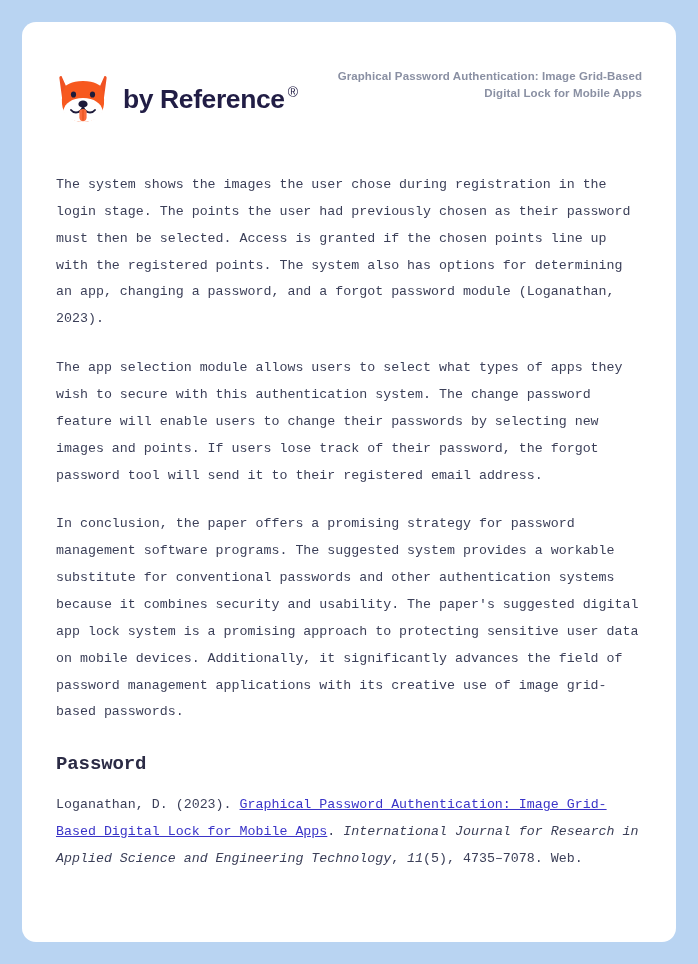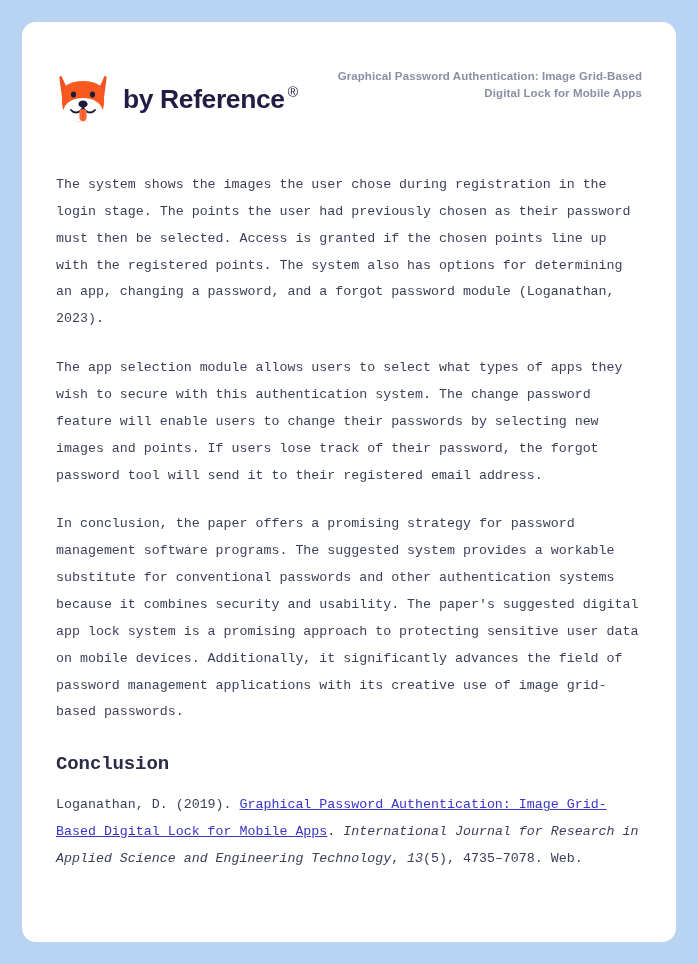--- a/index.html
+++ b/index.html
@@ -151,18 +151,18 @@
 
   </div>
 
   <div class="doc-body">
 
     <p class="para">The system shows the images the user chose during registration in the login stage. The points the user had previously chosen as their password must then be selected. Access is granted if the chosen points line up with the registered points. The system also has options for determining an app, changing a password, and a forgot password module (Loganathan, 2023).</p>
     <p class="para">The app selection module allows users to select what types of apps they wish to secure with this authentication system. The change password feature will enable users to change their passwords by selecting new images and points. If users lose track of their password, the forgot password tool will send it to their registered email address.</p>
 
     <p class="para">In conclusion, the paper offers a promising strategy for password management software programs. The suggested system provides a workable substitute for conventional passwords and other authentication systems because it combines security and usability. The paper's suggested digital app lock system is a promising approach to protecting sensitive user data on mobile devices. Additionally, it significantly advances the field of password management applications with its creative use of image grid-based passwords.</p>
 
-    <h2 class="section-heading">Conclusion</h2>
-    <p class="reference-block"><span>Loganathan, D. (2019). </span><a class="ref-link">Graphical Password Authentication: Image Grid-Based Digital Lock for Mobile Apps</a><span>. </span><span class="ref-italic">International Journal for Research in Applied Science and Engineering Technology</span><span>, </span><span class="ref-vol">13</span><span>(5), 4735–7078. Web.</span></p>
+    <h2 class="section-heading">Password</h2>
+    <p class="reference-block"><span>Loganathan, D. (2023). </span><a class="ref-link">Graphical Password Authentication: Image Grid-Based Digital Lock for Mobile Apps</a><span>. </span><span class="ref-italic">International Journal for Research in Applied Science and Engineering Technology</span><span>, </span><span class="ref-vol">11</span><span>(5), 4735–7078. Web.</span></p>
 
   </div>
 
 </div>
 
 </body></html>

